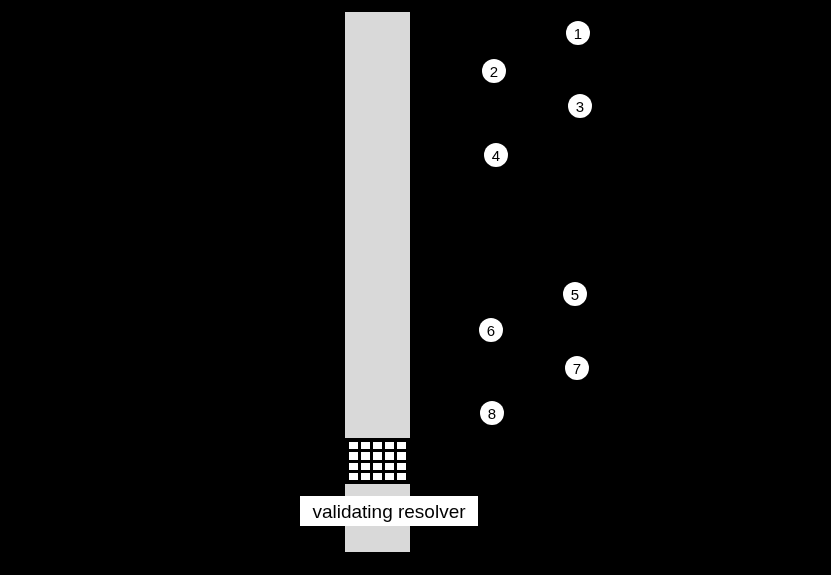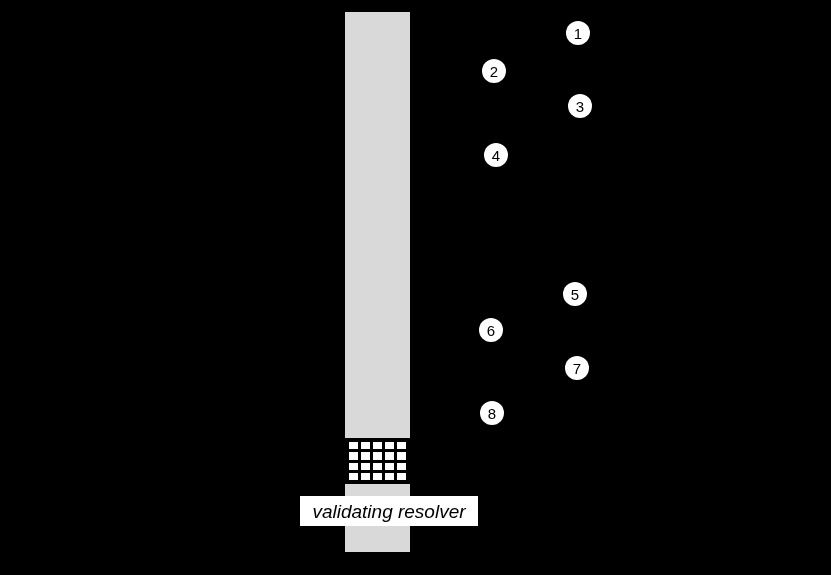--- a/index.html
+++ b/index.html
@@ -55,21 +55,20 @@
     width: 178px;
     height: 30px;
     background: var(--label-bg);
     color: var(--label-text);
     display: flex;
     align-items: center;
     justify-content: center;
     font-size: 19px;
     line-height: 1;
     white-space: nowrap;
-    font-style: italic;
   }
   .marker {
     position: absolute;
     width: 24px;
     height: 24px;
     border-radius: 50%;
     background: var(--marker-fill);
     color: var(--marker-text);
     display: flex;
     align-items: center;

